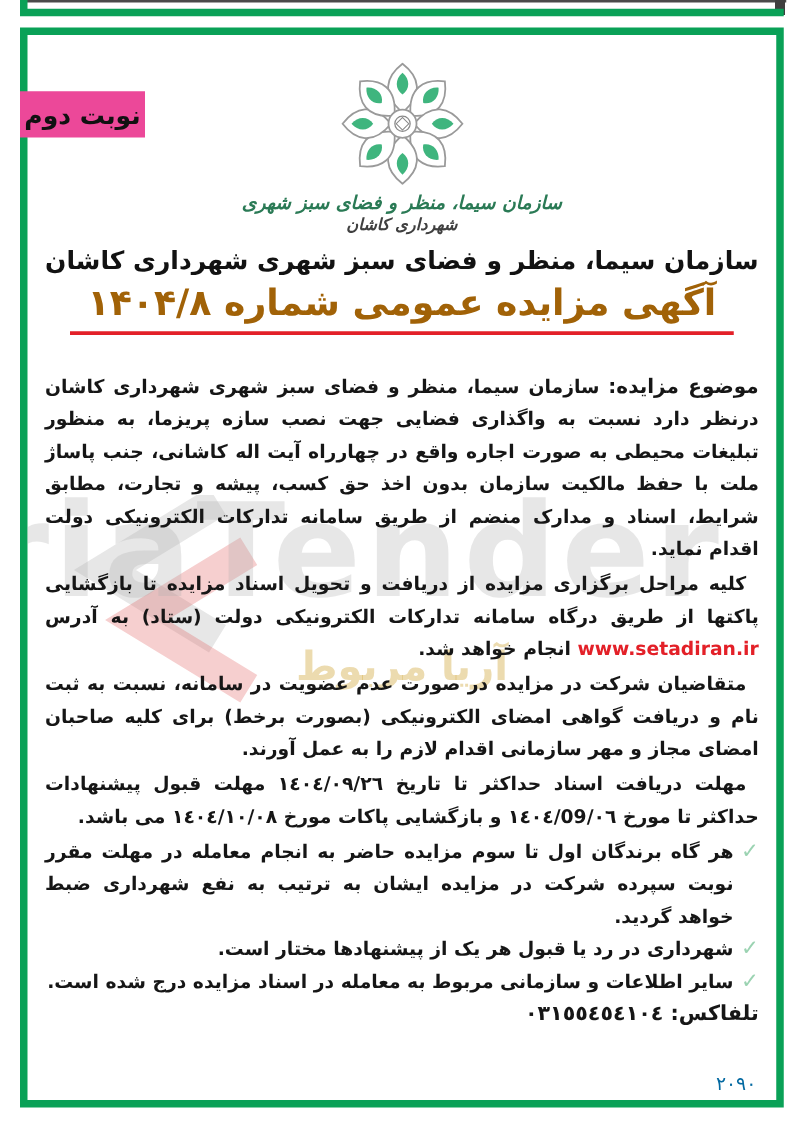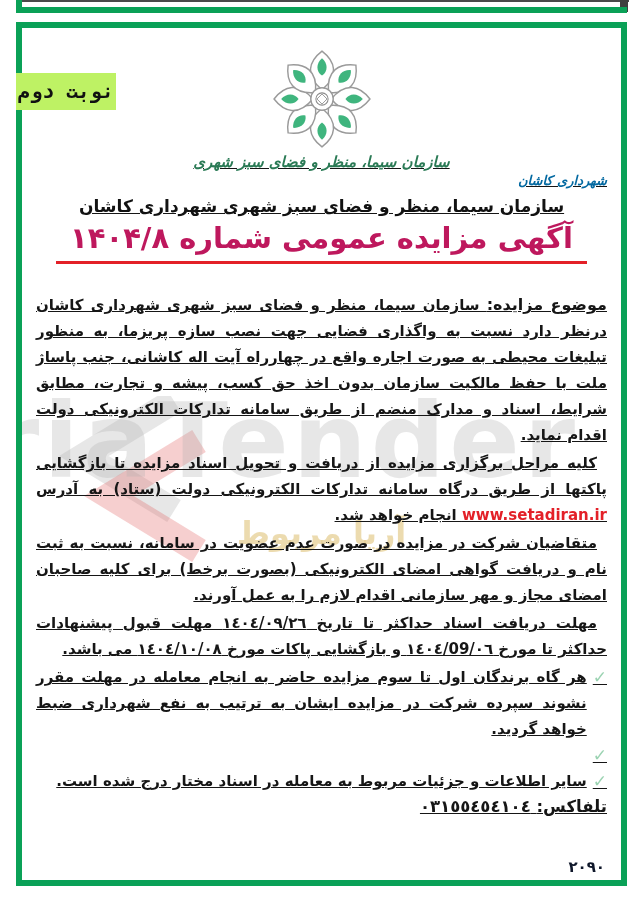--- a/index.html
+++ b/index.html
@@ -24,46 +24,46 @@
     left:-34px;top:352px;font-size:104px;font-weight:700;color:rgba(176,176,176,0.30);
     letter-spacing:4px;white-space:nowrap;font-family:"DejaVu Sans", sans-serif;
   }
   .wm-persian{
     left:0;top:486px;width:100%;text-align:center;font-size:32px;font-weight:700;
     color:rgba(205,160,45,0.38);letter-spacing:16px;white-space:nowrap;
   }
   .wm-arrow{left:2px;top:368px;}
 
   
-  .content{position:relative;z-index:2;direction:rtl;padding:20px 14px 0 14px;color:#161616;text-decoration:underline;}
+  .content{position:relative;z-index:2;direction:rtl;padding:20px 14px 0 14px;color:#161616;}
   .logo-block{text-align:center;line-height:1;}
   .callig1{color:#2a7a55;font-size:15px;font-weight:700;font-style:italic;margin-top:2px;}
-  .callig2{color:#0369a1;font-size:13px;font-weight:700;font-style:italic;margin-top:4px;text-align:right;}
-  .org-line{text-align:center;font-size:17px;font-weight:800;margin-top:9px;color:#121212;}
+  .callig2{color:#404040;font-size:13px;font-weight:700;font-style:italic;margin-top:4px;}
+  .org-line{text-align:center;font-size:20px;font-weight:800;margin-top:9px;color:#121212;}
   .title-wrap{text-align:center;margin-top:4px;}
   .title{
-    display:inline-block;color:#be185d;font-size:29px;font-weight:800;
+    display:inline-block;color:#a16207;font-size:29px;font-weight:800;
     padding:0 14px 5px 14px;border-bottom:3px solid #e32028;line-height:1.25;
   }
   .bodytext{margin-top:28px;font-size:15px;line-height:26px;text-align:justify;font-weight:700;}
   .bodytext p{margin:0 0 2px 0;}
   .lead{font-weight:800;font-size:16px;}
   .indent{text-indent:10px;}
   .url{color:#e32028;font-weight:800;direction:ltr;unicode-bidi:embed;}
   .checklist{list-style:none;margin:2px 0 0 0;padding:0;font-size:15px;line-height:26px;font-weight:700;}
   .checklist li{display:flex;gap:6px;align-items:flex-start;text-align:justify;}
   .check{color:#9bd3b2;font-weight:700;flex:0 0 auto;font-size:17px;}
   .telefax{font-size:16.5px;font-weight:800;line-height:26px;}
-  .corner-number{position:absolute;right:16px;bottom:4px;font-size:15px;font-weight:700;color:#0f172a;z-index:3;}
+  .corner-number{position:absolute;right:16px;bottom:4px;font-size:15px;font-weight:400;color:#0369a1;z-index:3;}
 
   
   .badge{
-    position:absolute;left:16px;top:73px;width:100px;height:37px;background:#bef264;
+    position:absolute;left:16px;top:73px;width:100px;height:37px;background:#ec4899;
     display:flex;align-items:center;justify-content:center;z-index:6;
-    font-size:20px;font-weight:800;color:#111;direction:rtl;font-family:Liberation Mono, monospace;
+    font-size:20px;font-weight:800;color:#111;direction:rtl;
   }
 </style>
 </head>
 <body>
 
 <div class="prev-thin-rule"></div>
 <div class="prev-right-stub"></div>
 <div class="prev-green-rule"></div>
 <div class="prev-left-stub"></div>
 
@@ -123,28 +123,29 @@
     <div class="bodytext">
       <p><span class="lead">موضوع مزایده:</span><span> سازمان سیما، منظر و فضای سبز شهری شهرداری کاشان درنظر دارد نسبت به واگذاری فضایی جهت نصب سازه پریزما، به منظور تبلیغات محیطی به صورت اجاره واقع در چهارراه آیت اله کاشانی، جنب پاساژ ملت با حفظ مالکیت سازمان بدون اخذ حق کسب، پیشه و تجارت، مطابق شرایط، اسناد و مدارک منضم از طریق سامانه تدارکات الکترونیکی دولت اقدام نماید.</span></p>
       <p class="indent"><span>کلیه مراحل برگزاری مزایده از دریافت و تحویل اسناد مزایده تا بازگشایی پاکتها از طریق درگاه سامانه تدارکات الکترونیکی دولت (ستاد) به آدرس </span><span class="url">www.setadiran.ir</span><span> انجام خواهد شد.</span></p>
       <p class="indent">متقاضیان شرکت در مزایده در صورت عدم عضویت در سامانه، نسبت به ثبت نام و دریافت گواهی امضای الکترونیکی (بصورت برخط) برای کلیه صاحبان امضای مجاز و مهر سازمانی اقدام لازم را به عمل آورند.</p>
       <p class="indent">مهلت دریافت اسناد حداکثر تا تاریخ ١٤٠٤/٠٩/٢٦ مهلت قبول پیشنهادات حداکثر تا مورخ ١٤٠٤/09/٠٦ و بازگشایی پاکات مورخ ١٤٠٤/١٠/٠٨ می باشد.</p>
     </div>
 
     <ul class="checklist">
       <li>
           <span class="check">✓</span>
-          <span>هر گاه برندگان اول تا سوم مزایده حاضر به انجام معامله در مهلت مقرر نشوند سپرده شرکت در مزایده ایشان به ترتیب به نفع شهرداری ضبط خواهد گردید.</span>
+          <span>هر گاه برندگان اول تا سوم مزایده حاضر به انجام معامله در مهلت مقرر نوبت سپرده شرکت در مزایده ایشان به ترتیب به نفع شهرداری ضبط خواهد گردید.</span>
         </li>
       <li>
           <span class="check">✓</span>
+          <span>شهرداری در رد یا قبول هر یک از پیشنهادها مختار است.</span>
         </li>
       <li>
           <span class="check">✓</span>
-          <span>سایر اطلاعات و جزئیات مربوط به معامله در اسناد مختار درج شده است.</span>
+          <span>سایر اطلاعات و سازمانی مربوط به معامله در اسناد مزایده درج شده است.</span>
         </li>
     </ul>
 
     <div class="telefax"><span>تلفاکس:</span><span> ٠٣١٥٥٤٥٤١٠٤</span></div>
 
   </div>
 
   <div class="corner-number">۲۰۹۰</div>
 </div>
 

